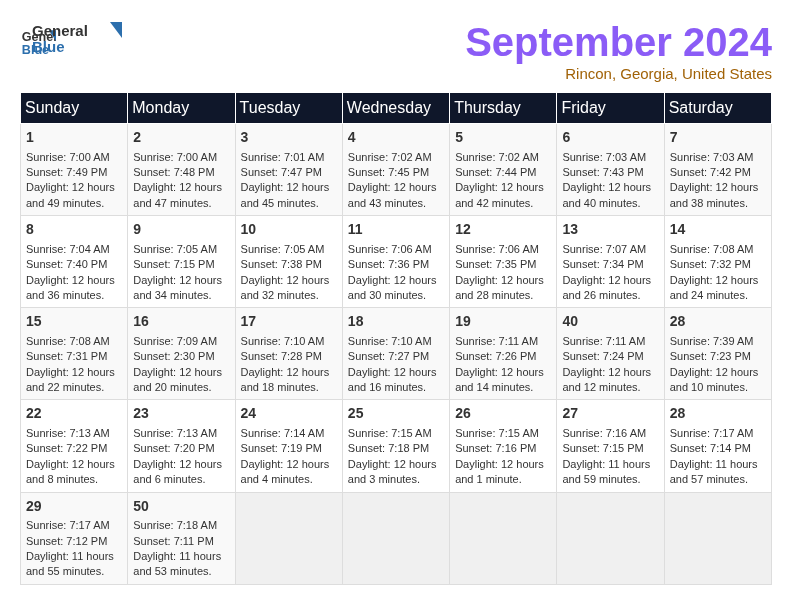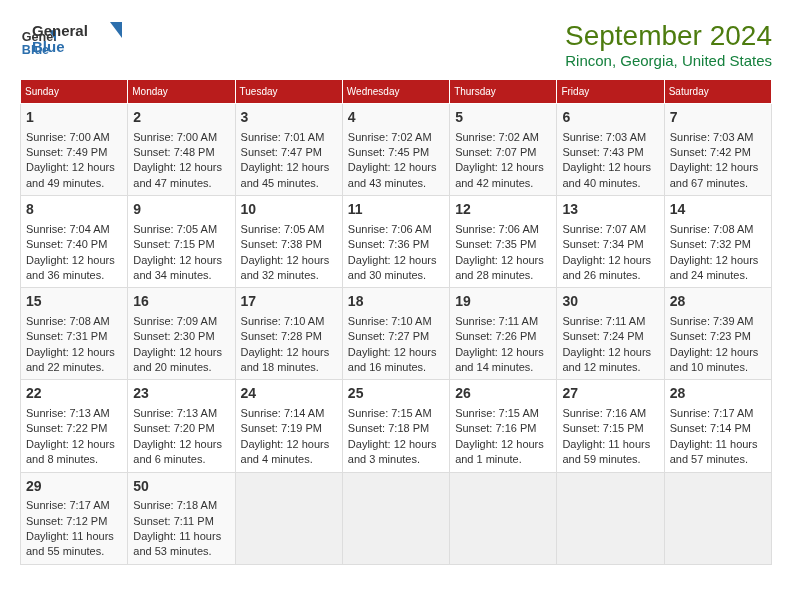--- a/index.html
+++ b/index.html
@@ -22,40 +22,40 @@
       gap: 6px;
     }
     .logo-icon {
       width: 36px;
       height: 36px;
     }
     .title-area {
       text-align: right;
     }
     .title-area h1 {
-      font-size: 28px;
-      font-weight: normal;
-      color: #4d7c0f;
+      font-size: 40px;
+      font-weight: bold;
+      color: #8b5cf6;
     }
     .title-area h2 {
       font-size: 15px;
       font-weight: normal;
-      color: #15803d;
+      color: #a16207;
     }
     table {
       width: 100%;
       border-collapse: collapse;
       font-size: 11px;
     }
     thead tr th {
-      background-color: #b91c1c;
+      background-color: #0f172a;
       color: #fff;
       padding: 6px 4px;
       text-align: left;
-      font-size: 10px;
+      font-size: 16px;
       font-weight: normal;
       border: 1px solid #fff;
     }
     tbody tr td {
       padding: 4px 5px;
       vertical-align: top;
       border: 1px solid #ddd;
       color: #333;
       line-height: 1.4;
       width: calc(100% / 7);
@@ -111,40 +111,40 @@
         <th>Friday</th>
         <th>Saturday</th>
       </tr>
   </thead>
   <tbody id="calendar-body">
   <tr>
         <td><span class="day-num">1</span><span>Sunrise: 7:00 AM</span><br><span>Sunset: 7:49 PM</span><br><span>Daylight: 12 hours</span><br><span> and 49 minutes.</span></td>
         <td><span class="day-num">2</span><span>Sunrise: 7:00 AM</span><br><span>Sunset: 7:48 PM</span><br><span>Daylight: 12 hours</span><br><span> and 47 minutes.</span></td>
         <td><span class="day-num">3</span><span>Sunrise: 7:01 AM</span><br><span>Sunset: 7:47 PM</span><br><span>Daylight: 12 hours</span><br><span> and 45 minutes.</span></td>
         <td><span class="day-num">4</span><span>Sunrise: 7:02 AM</span><br><span>Sunset: 7:45 PM</span><br><span>Daylight: 12 hours</span><br><span> and 43 minutes.</span></td>
-        <td><span class="day-num">5</span><span>Sunrise: 7:02 AM</span><br><span>Sunset: 7:07 PM</span><br><span>Daylight: 12 hours</span><br><span> and 42 minutes.</span></td>
+        <td><span class="day-num">5</span><span>Sunrise: 7:02 AM</span><br><span>Sunset: 7:44 PM</span><br><span>Daylight: 12 hours</span><br><span> and 42 minutes.</span></td>
         <td><span class="day-num">6</span><span>Sunrise: 7:03 AM</span><br><span>Sunset: 7:43 PM</span><br><span>Daylight: 12 hours</span><br><span> and 40 minutes.</span></td>
-        <td><span class="day-num">7</span><span>Sunrise: 7:03 AM</span><br><span>Sunset: 7:42 PM</span><br><span>Daylight: 12 hours</span><br><span> and 67 minutes.</span></td>
+        <td><span class="day-num">7</span><span>Sunrise: 7:03 AM</span><br><span>Sunset: 7:42 PM</span><br><span>Daylight: 12 hours</span><br><span> and 38 minutes.</span></td>
       </tr>
       <tr>
         <td><span class="day-num">8</span><span>Sunrise: 7:04 AM</span><br><span>Sunset: 7:40 PM</span><br><span>Daylight: 12 hours</span><br><span> and 36 minutes.</span></td>
         <td><span class="day-num">9</span><span>Sunrise: 7:05 AM</span><br><span>Sunset: 7:15 PM</span><br><span>Daylight: 12 hours</span><br><span> and 34 minutes.</span></td>
         <td><span class="day-num">10</span><span>Sunrise: 7:05 AM</span><br><span>Sunset: 7:38 PM</span><br><span>Daylight: 12 hours</span><br><span> and 32 minutes.</span></td>
         <td><span class="day-num">11</span><span>Sunrise: 7:06 AM</span><br><span>Sunset: 7:36 PM</span><br><span>Daylight: 12 hours</span><br><span> and 30 minutes.</span></td>
         <td><span class="day-num">12</span><span>Sunrise: 7:06 AM</span><br><span>Sunset: 7:35 PM</span><br><span>Daylight: 12 hours</span><br><span> and 28 minutes.</span></td>
         <td><span class="day-num">13</span><span>Sunrise: 7:07 AM</span><br><span>Sunset: 7:34 PM</span><br><span>Daylight: 12 hours</span><br><span> and 26 minutes.</span></td>
         <td><span class="day-num">14</span><span>Sunrise: 7:08 AM</span><br><span>Sunset: 7:32 PM</span><br><span>Daylight: 12 hours</span><br><span> and 24 minutes.</span></td>
       </tr>
       <tr>
         <td><span class="day-num">15</span><span>Sunrise: 7:08 AM</span><br><span>Sunset: 7:31 PM</span><br><span>Daylight: 12 hours</span><br><span> and 22 minutes.</span></td>
         <td><span class="day-num">16</span><span>Sunrise: 7:09 AM</span><br><span>Sunset: 2:30 PM</span><br><span>Daylight: 12 hours</span><br><span> and 20 minutes.</span></td>
         <td><span class="day-num">17</span><span>Sunrise: 7:10 AM</span><br><span>Sunset: 7:28 PM</span><br><span>Daylight: 12 hours</span><br><span> and 18 minutes.</span></td>
         <td><span class="day-num">18</span><span>Sunrise: 7:10 AM</span><br><span>Sunset: 7:27 PM</span><br><span>Daylight: 12 hours</span><br><span> and 16 minutes.</span></td>
         <td><span class="day-num">19</span><span>Sunrise: 7:11 AM</span><br><span>Sunset: 7:26 PM</span><br><span>Daylight: 12 hours</span><br><span> and 14 minutes.</span></td>
-        <td><span class="day-num">30</span><span>Sunrise: 7:11 AM</span><br><span>Sunset: 7:24 PM</span><br><span>Daylight: 12 hours</span><br><span> and 12 minutes.</span></td>
+        <td><span class="day-num">40</span><span>Sunrise: 7:11 AM</span><br><span>Sunset: 7:24 PM</span><br><span>Daylight: 12 hours</span><br><span> and 12 minutes.</span></td>
         <td><span class="day-num">28</span><span>Sunrise: 7:39 AM</span><br><span>Sunset: 7:23 PM</span><br><span>Daylight: 12 hours</span><br><span> and 10 minutes.</span></td>
       </tr>
       <tr>
         <td><span class="day-num">22</span><span>Sunrise: 7:13 AM</span><br><span>Sunset: 7:22 PM</span><br><span>Daylight: 12 hours</span><br><span> and 8 minutes.</span></td>
         <td><span class="day-num">23</span><span>Sunrise: 7:13 AM</span><br><span>Sunset: 7:20 PM</span><br><span>Daylight: 12 hours</span><br><span> and 6 minutes.</span></td>
         <td><span class="day-num">24</span><span>Sunrise: 7:14 AM</span><br><span>Sunset: 7:19 PM</span><br><span>Daylight: 12 hours</span><br><span> and 4 minutes.</span></td>
         <td><span class="day-num">25</span><span>Sunrise: 7:15 AM</span><br><span>Sunset: 7:18 PM</span><br><span>Daylight: 12 hours</span><br><span> and 3 minutes.</span></td>
         <td><span class="day-num">26</span><span>Sunrise: 7:15 AM</span><br><span>Sunset: 7:16 PM</span><br><span>Daylight: 12 hours</span><br><span> and 1 minute.</span></td>
         <td><span class="day-num">27</span><span>Sunrise: 7:16 AM</span><br><span>Sunset: 7:15 PM</span><br><span>Daylight: 11 hours</span><br><span> and 59 minutes.</span></td>
         <td><span class="day-num">28</span><span>Sunrise: 7:17 AM</span><br><span>Sunset: 7:14 PM</span><br><span>Daylight: 11 hours</span><br><span> and 57 minutes.</span></td>

